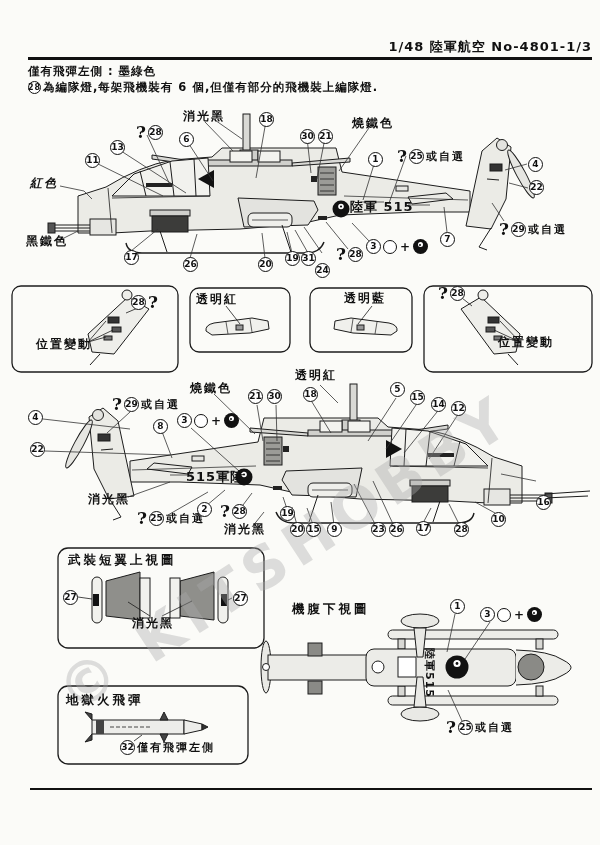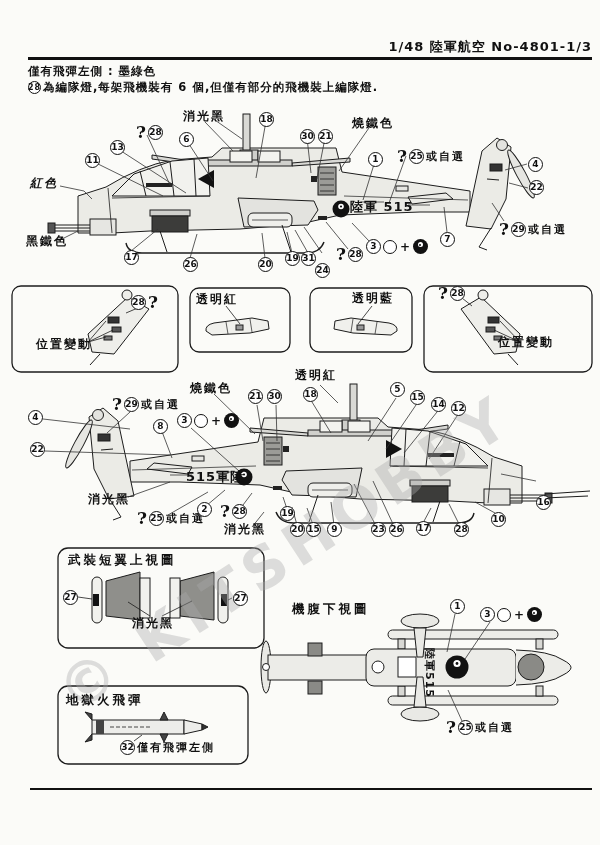--- a/index.html
+++ b/index.html
@@ -285,21 +285,21 @@
       <div class="callout" style="left: 131px; top: 294px;">
         <span class="cnum">28</span>
         <span class="qmark">?</span>
       </div>
       <div class="callout" style="left: 36px; top: 336px;">
         <span class="lbl">位置變動</span>
       </div>
       <div class="callout" style="left: 196px; top: 291px;">
         <span class="lbl">透明紅</span>
       </div>
-      <div class="callout" style="left: 352px; top: 290px;">
+      <div class="callout" style="left: 344px; top: 290px;">
         <span class="lbl">透明藍</span>
       </div>
       <div class="callout" style="left: 438px; top: 285px;">
         <span class="qmark">?</span>
         <span class="cnum">28</span>
       </div>
       <div class="callout" style="left: 498px; top: 334px;">
         <span class="lbl">位置變動</span>
       </div>
       <div class="callout" style="left: 28px; top: 410px;">

